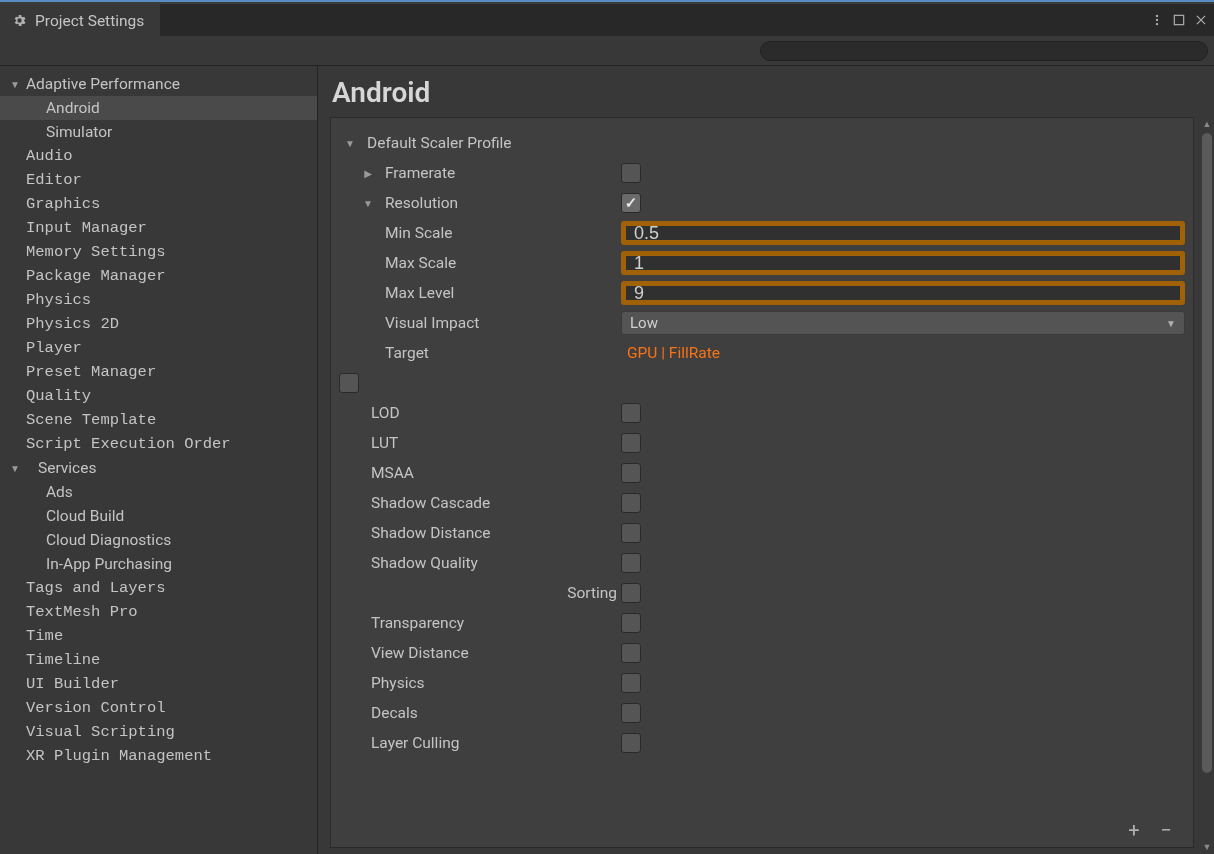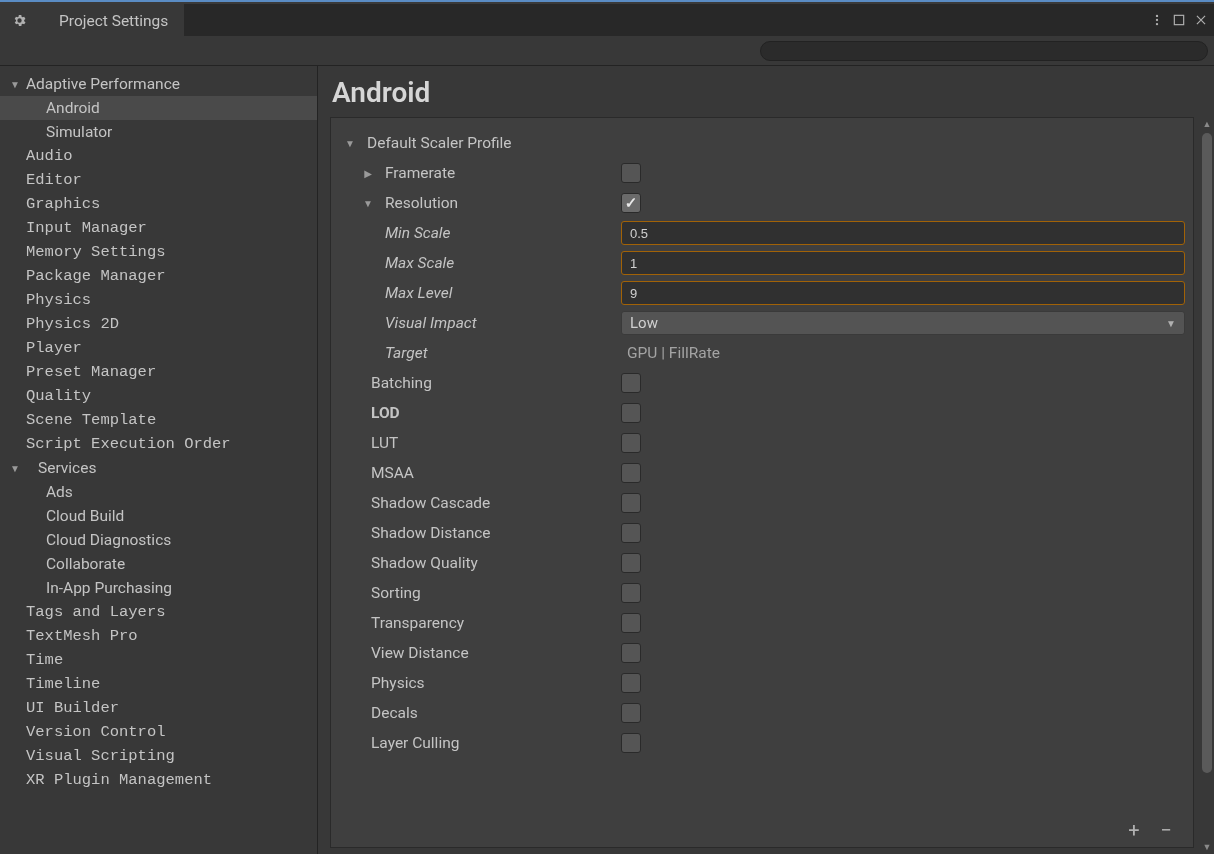--- a/index.html
+++ b/index.html
@@ -35,21 +35,21 @@
   height: 32px;
 }
 .tab-icon {
   width: 15px;
   height: 15px;
   display: inline-flex;
   align-items: center;
   justify-content: center;
 }
 .tab-icon svg { width: 15px; height: 15px; fill: #b0b0b0; }
-.tab-title { color: #c4c4c4; font-size: 15.5px; margin-left: 24px; }
+.tab-title { color: #c4c4c4; font-size: 15.5px; }
 .window-controls {
   position: absolute;
   right: 6px;
   top: 0;
   display: flex;
   gap: 8px;
   align-items: center;
   height: 32px;
 }
 .window-controls span { color: #b0b0b0; cursor: pointer; display: inline-flex; }
@@ -195,21 +195,21 @@
   color: #9a9a9a;
   font-size: 10px;
 }
 .prop-label .label-text {
   color: #c4c4c4;
   font-size: 15.5px;
   margin-left: 10px;
 }
 .indent0 { padding-left: 4px; }
 .indent1 { padding-left: 22px; }
-.indent2 { padding-left: 36px; font-style: italic; }
+.indent2 { padding-left: 36px; }
 .prop-value {
   flex: 1;
   display: flex;
   align-items: center;
 }
 .checkbox {
   width: 20px;
   height: 20px;
   background: #555;
   border: 1px solid #2a2a2a;
@@ -224,42 +224,42 @@
 .checkbox.checked::after {
   content: "✓";
   color: #e8e8e8;
   font-size: 15px;
   font-weight: bold;
 }
 .text-input {
   flex: 1;
   height: 24px;
   background: #303030;
-  border: 1px solid #a16207;
+  border: 5px solid #a16207;
   border-radius: 3px;
   color: #d0d0d0;
-  font-size: 13px;
+  font-size: 18px;
   padding: 0 8px;
 }
 .dropdown {
   flex: 1;
   height: 24px;
   background: #545454;
   border: 1px solid #3a3a3a;
   border-radius: 3px;
   color: #d0d0d0;
   font-size: 15px;
   padding: 0 8px;
   display: flex;
   align-items: center;
   justify-content: space-between;
 }
 .dropdown .dd-arrow { font-size: 10px; color: #b0b0b0; }
 .plain-text {
-  color: #a3a3a3;
+  color: #f97316;
   font-size: 15.5px;
   padding-left: 6px;
 }
 .footer-buttons {
   position: absolute;
   right: 16px;
   bottom: 6px;
   display: flex;
   gap: 10px;
 }
@@ -346,21 +346,20 @@
       <div class="sb-item level1-noarrow">Quality</div>
       <div class="sb-item level1-noarrow">Scene Template</div>
       <div class="sb-item level1-noarrow">Script Execution Order</div>
       <div class="sb-item level1">
         <span class="arrow">▼</span>
         <span style="margin-left: 16px;">Services</span>
       </div>
       <div class="sb-item level2">Ads</div>
       <div class="sb-item level2">Cloud Build</div>
       <div class="sb-item level2">Cloud Diagnostics</div>
-      <div class="sb-item level2">Collaborate</div>
       <div class="sb-item level2">In-App Purchasing</div>
       <div class="sb-item level1-noarrow">Tags and Layers</div>
       <div class="sb-item level1-noarrow">TextMesh Pro</div>
       <div class="sb-item level1-noarrow">Time</div>
       <div class="sb-item level1-noarrow">Timeline</div>
       <div class="sb-item level1-noarrow">UI Builder</div>
       <div class="sb-item level1-noarrow">Version Control</div>
       <div class="sb-item level1-noarrow">Visual Scripting</div>
       <div class="sb-item level1-noarrow">XR Plugin Management</div>
     </div>
@@ -440,29 +439,26 @@
           <div class="prop-label indent2">
             <span class="label-text">Target</span>
           </div>
           <div class="prop-value">
             <span class="plain-text">GPU | FillRate</span>
           </div>
         </div>
 
         <div id="scalers">
             <div class="prop-row">
-              <div class="prop-label indent1" style="padding-left: 22px;">
-                <span class="label-text">Batching</span>
-              </div>
-              <div class="prop-value">
-                <span class="checkbox"></span>
-              </div>
-            </div>
-            <div class="prop-row">
-              <div class="prop-label indent1" style="padding-left: 22px; font-weight: bold;">
+              <div class="prop-value">
+                <span class="checkbox"></span>
+              </div>
+            </div>
+            <div class="prop-row">
+              <div class="prop-label indent1" style="padding-left: 22px;">
                 <span class="label-text">LOD</span>
               </div>
               <div class="prop-value">
                 <span class="checkbox"></span>
               </div>
             </div>
             <div class="prop-row">
               <div class="prop-label indent1" style="padding-left: 22px;">
                 <span class="label-text">LUT</span>
               </div>
@@ -496,21 +492,21 @@
             </div>
             <div class="prop-row">
               <div class="prop-label indent1" style="padding-left: 22px;">
                 <span class="label-text">Shadow Quality</span>
               </div>
               <div class="prop-value">
                 <span class="checkbox"></span>
               </div>
             </div>
             <div class="prop-row">
-              <div class="prop-label indent1" style="padding-left: 22px;">
+              <div class="prop-label indent1" style="padding-left: 22px; justify-content: flex-end;">
                 <span class="label-text">Sorting</span>
               </div>
               <div class="prop-value">
                 <span class="checkbox"></span>
               </div>
             </div>
             <div class="prop-row">
               <div class="prop-label indent1" style="padding-left: 22px;">
                 <span class="label-text">Transparency</span>
               </div>

